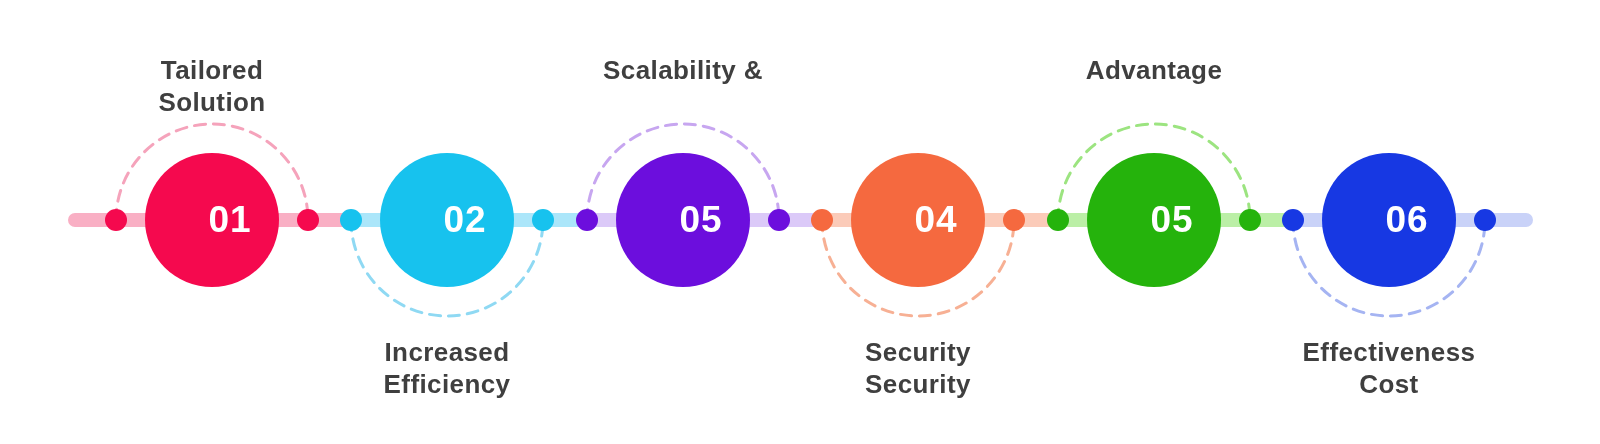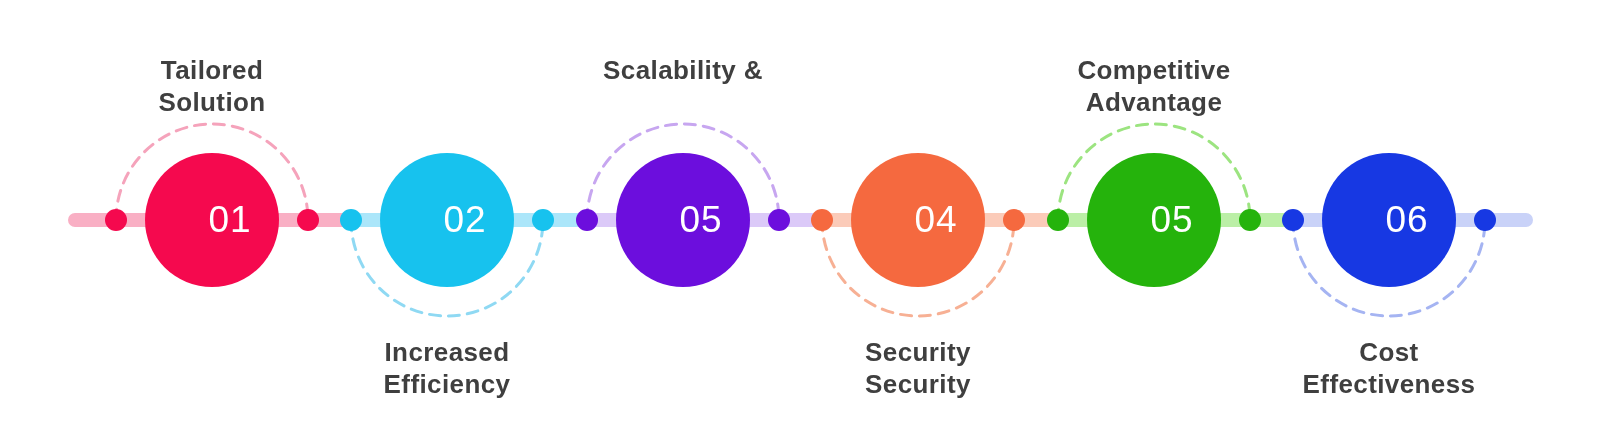--- a/index.html
+++ b/index.html
@@ -20,21 +20,21 @@
     position:absolute;top:-11px;width:22px;height:22px;border-radius:50%;
     background:var(--c);z-index:4;
   }
   .dot-l{left:-107px}
   .dot-r{left:85px}
   .circle{
     position:absolute;left:-67px;top:-67px;width:134px;height:134px;border-radius:50%;
     background:var(--c);z-index:5;display:flex;align-items:center;justify-content:center;
   }
   .num{
-    color:#ffffff;font-size:37px;font-weight:400;letter-spacing:1px;margin-left:36px;
+    color:#ffffff;font-size:37px;font-weight:700;letter-spacing:1px;margin-left:36px;
   }
   .label{
     position:absolute;left:-160px;width:320px;text-align:center;z-index:6;
     color:#3f3f3f;font-size:26px;font-weight:700;line-height:32px;letter-spacing:0.4px;
   }
   .above .label{top:-166px;}
   .below .label{top:116px;}
 </style>
 </head>
 <body>
@@ -99,34 +99,33 @@
     </div>
     <div class="dot dot-l"></div>
     <div class="dot dot-r"></div>
     <div class="circle">
       <span class="num">04</span>
     </div>
   </div>
 
   <div class="step s4 above" style="--c: #25B30C;">
     <div class="label">
-      <div>Competitive</div>
       <div>Advantage</div>
     </div>
     <div class="dot dot-l"></div>
     <div class="dot dot-r"></div>
     <div class="circle">
       <span class="num">05</span>
     </div>
   </div>
 
   <div class="step s5 below" style="--c: #1738E3;">
     <div class="label">
+      <div>Effectiveness</div>
       <div>Cost</div>
-      <div>Effectiveness</div>
     </div>
     <div class="dot dot-l"></div>
     <div class="dot dot-r"></div>
     <div class="circle">
       <span class="num">06</span>
     </div>
   </div>
 
 </div>
 

